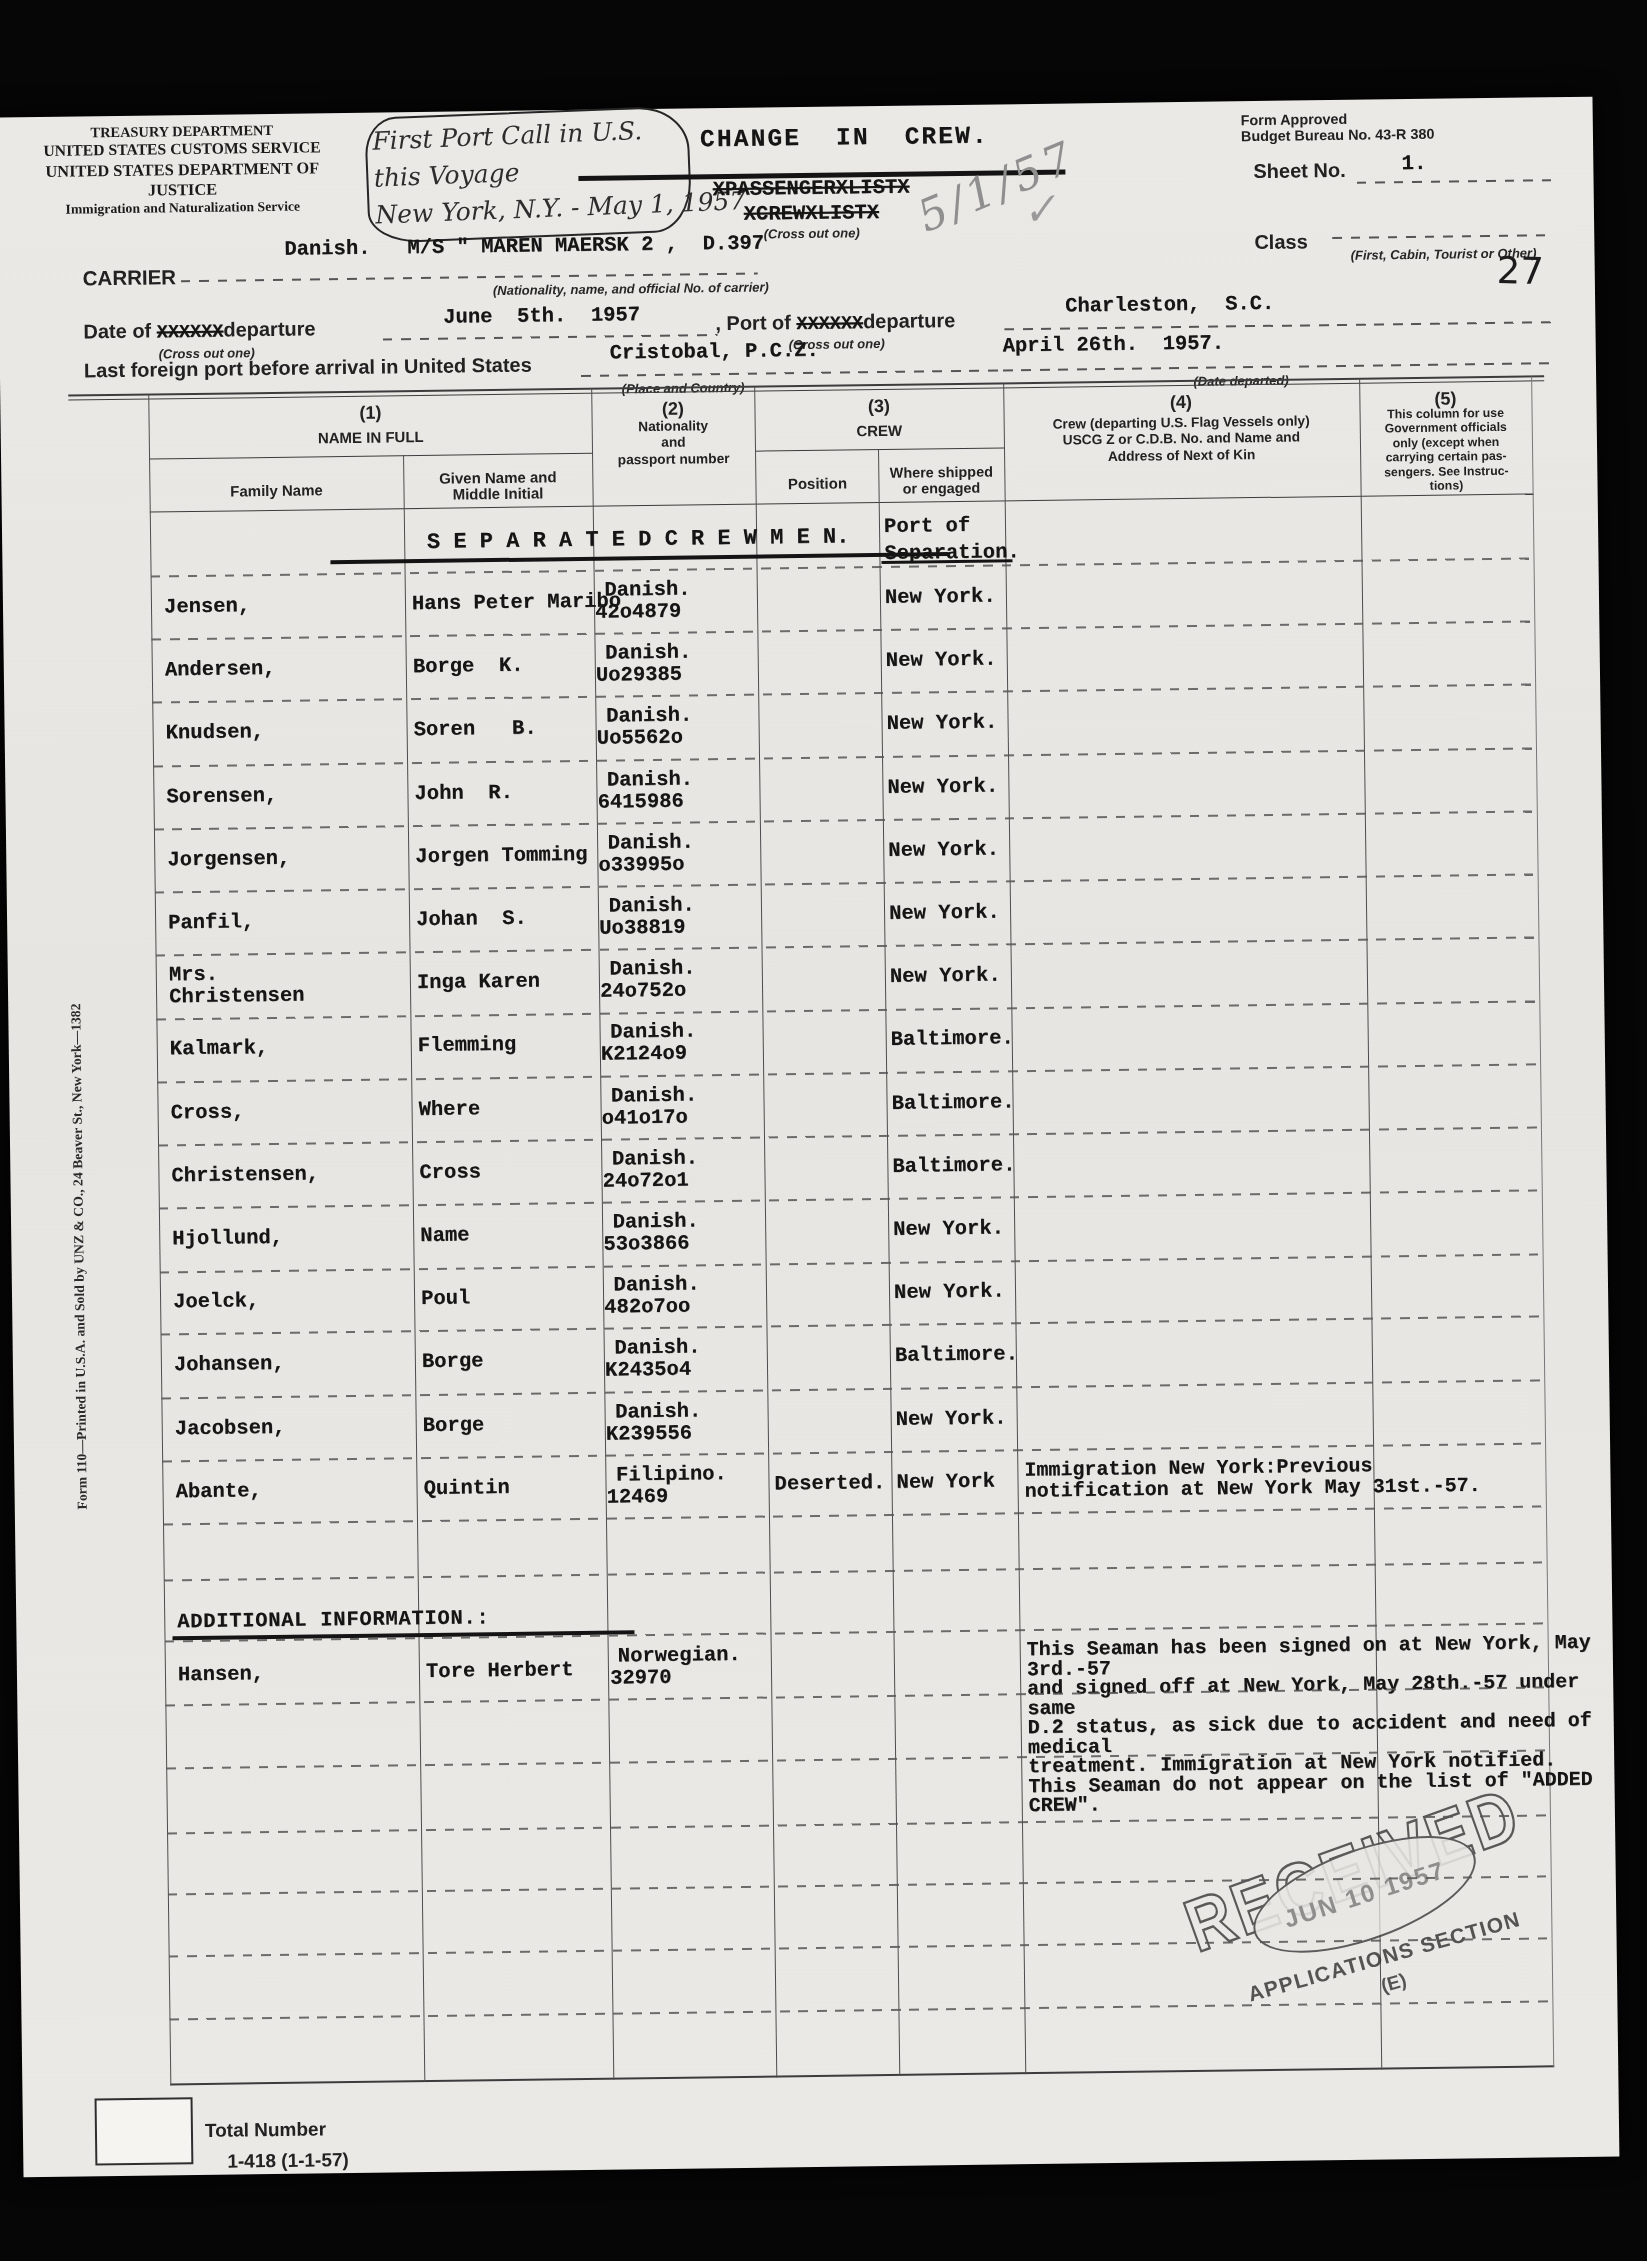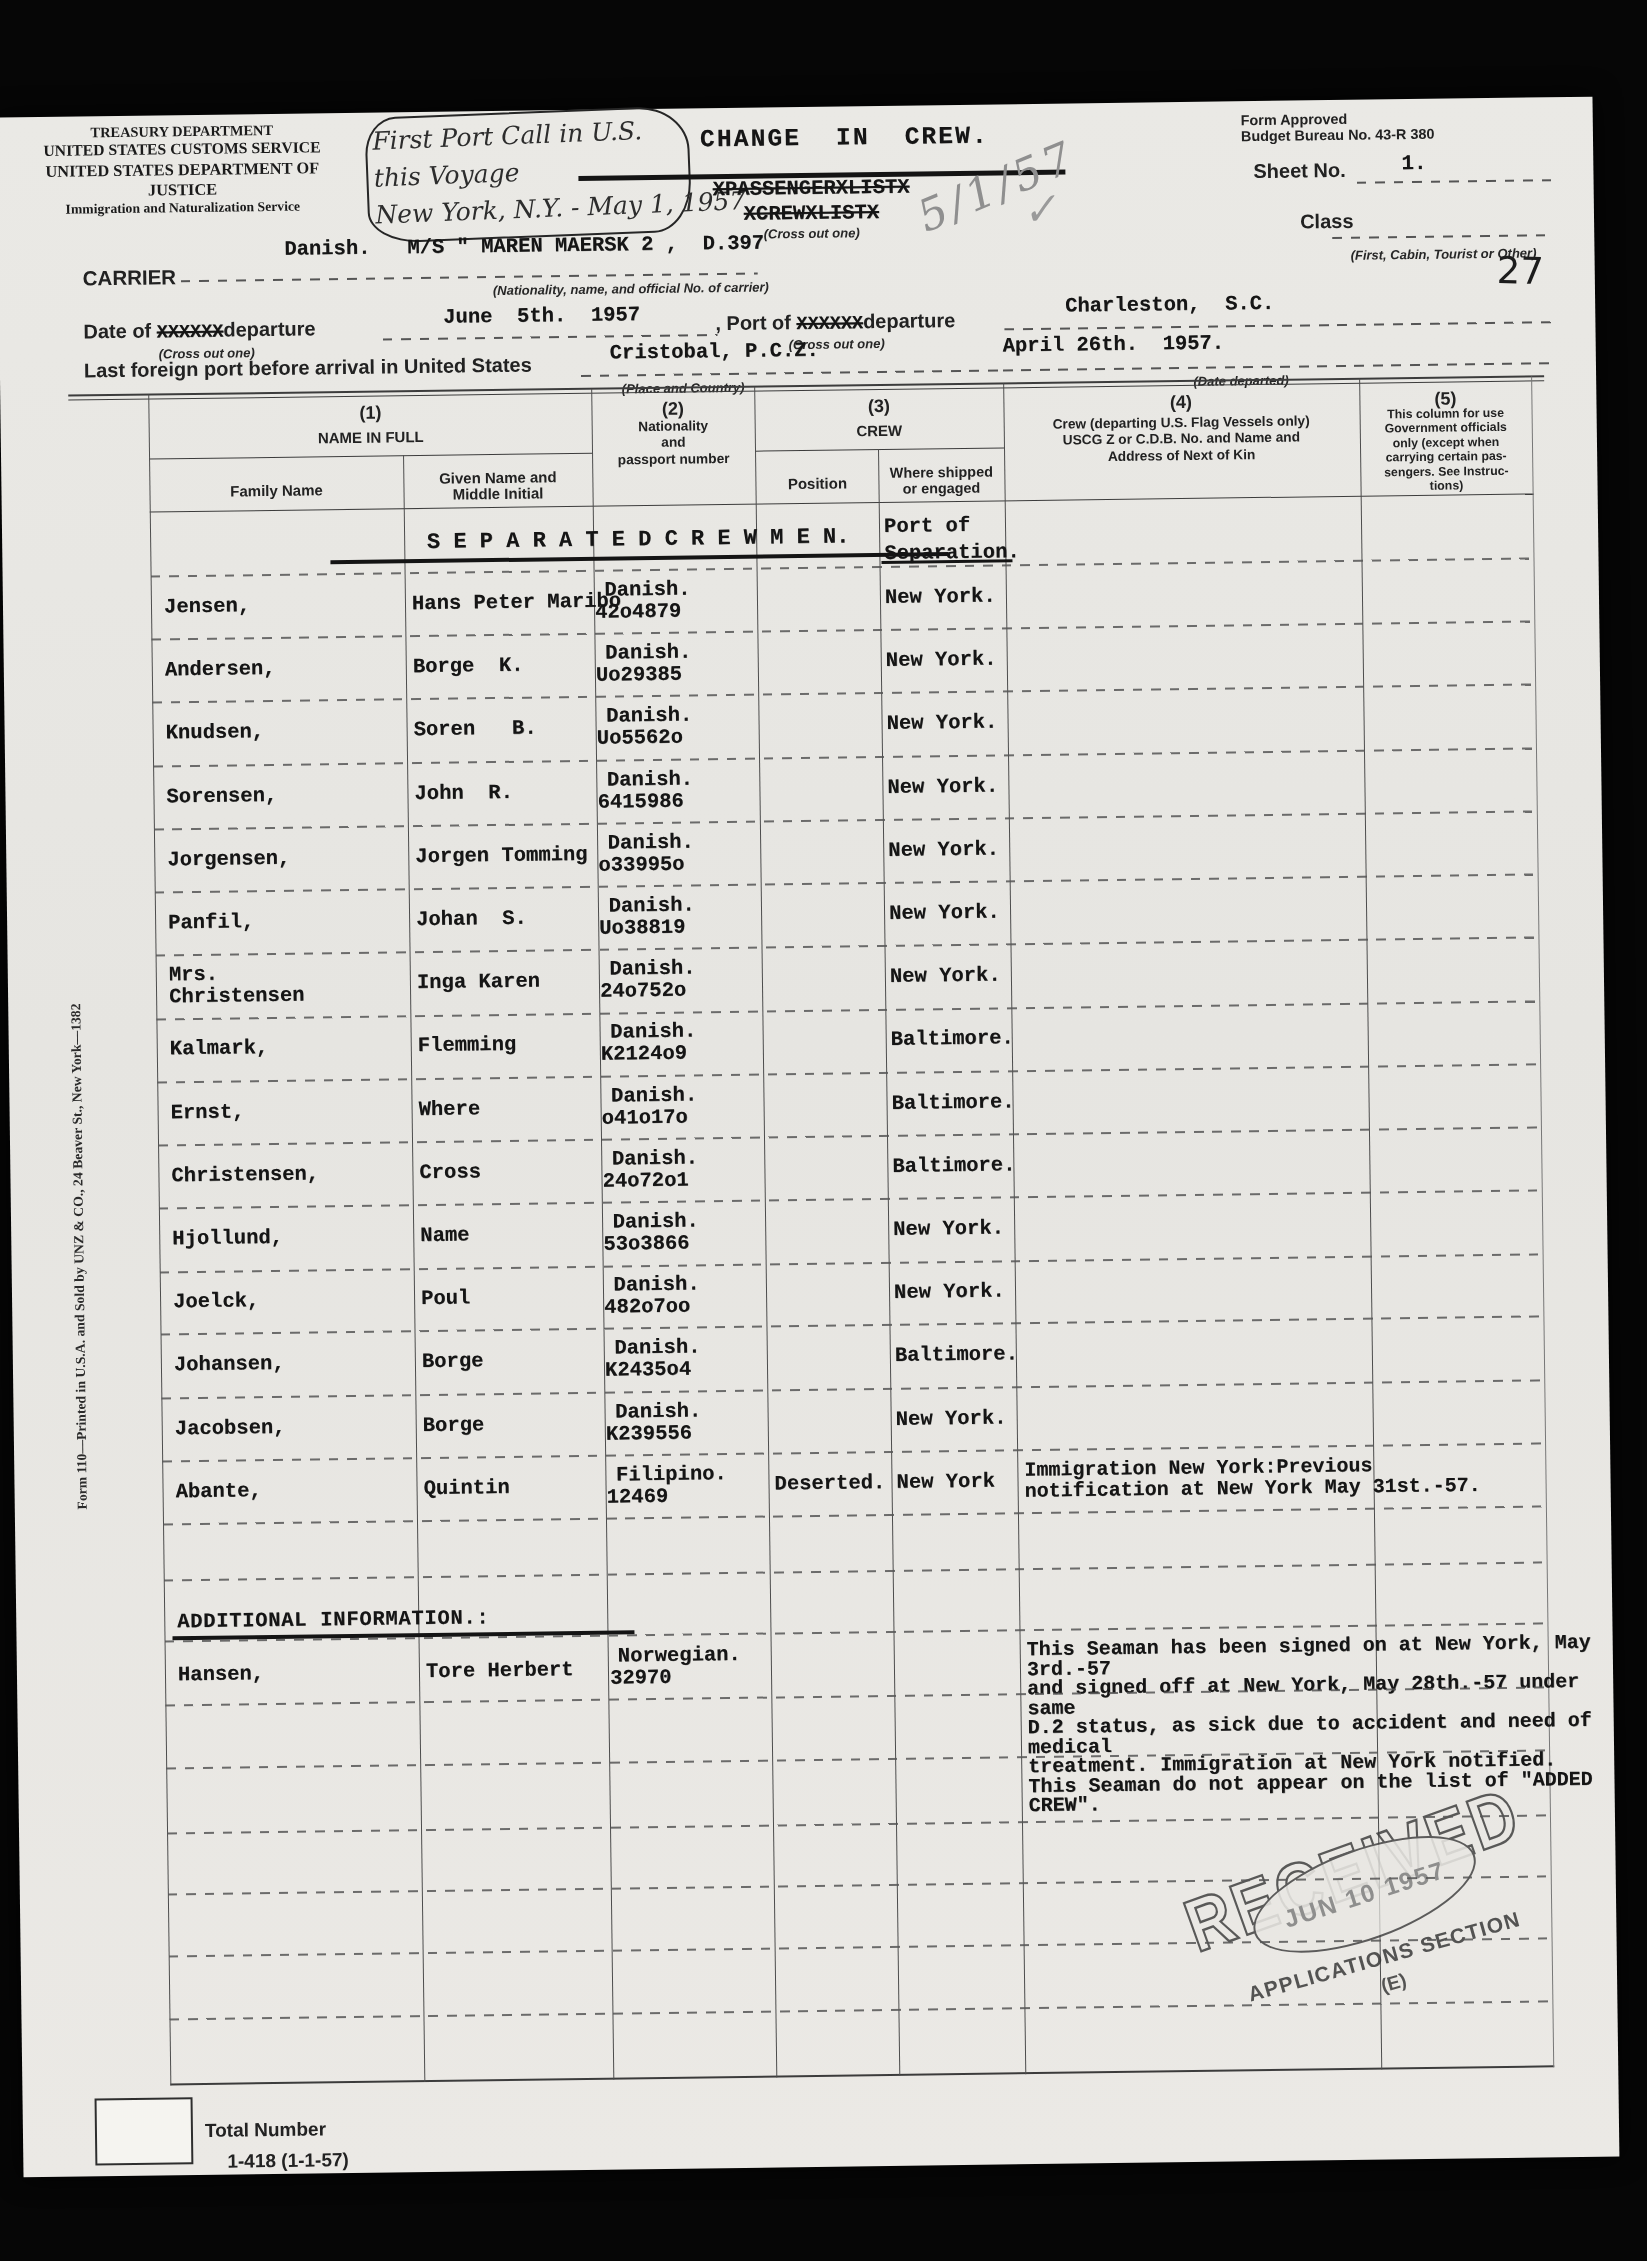--- a/index.html
+++ b/index.html
@@ -83,21 +83,21 @@
     <div class="form" style="font-size:14.4px;">Budget Bureau No. 43-R 380</div>
   </div>
 
   <div class="abs form" style="left:1256px;top:59px;font-size:20px;">Sheet No.</div>
   <div class="dash" style="left:1359px;top:82px;width:198px;"></div>
   <div class="abs type" style="left:1404px;top:53px;font-size:21px;">1.</div>
 
   <div class="pencil" style="left:916px;top:56px;font-size:44px;letter-spacing:4.1px;transform:rotate(-22deg);">5/1/57</div>
   <div class="pencil" style="left:1024px;top:81px;font-size:42px;color:#9a9a9a;transform:rotate(-8deg);">✓</div>
 
-  <div class="abs form" style="left:1256px;top:110px;font-size:20px;margin-left:46px;">Class</div>
+  <div class="abs form" style="left:1256px;top:130px;font-size:20px;">Class</div>
   <div class="dash" style="left:1334px;top:137px;width:219px;"></div>
   <div class="abs ctr cap" style="left:1329px;top:148px;width:232px;">(First, Cabin, Tourist or Other)</div>
 
   <div class="abs" style="left:1498px;top:152px;font-family:'DejaVu Sans',sans-serif;font-size:37px;color:#1c1c1c;transform:rotate(2deg);">27</div>
 
   <div class="abs form" style="left:84px;top:150px;font-size:20.5px;">CARRIER</div>
   <div class="abs type pre" style="left:286px;top:124px;font-size:20.5px;">Danish.   M/S " MAREN MAERSK 2 ,  D.397</div>
   <div class="dash" style="left:182px;top:165px;width:577px;"></div>
   <div class="abs ctr cap" style="left:478px;top:172px;width:308px;">(Nationality, name, and official No. of carrier)</div>
 
@@ -284,21 +284,21 @@
   </div>
     <div class="trow" style="top: 902px;">
     <span class="cell c-fam">Kalmark,</span>
     <span class="cell c-giv">Flemming</span>
     <span class="cell c-nat"><span class="nat1">Danish.</span><span class="nat2">K2124o9</span></span>
 
     <span class="cell c-port">Baltimore.</span>
 
   </div>
     <div class="trow" style="top: 966px;">
-    <span class="cell c-fam">Ernst,</span>
+    <span class="cell c-fam">Cross,</span>
     <span class="cell c-giv">Where</span>
     <span class="cell c-nat"><span class="nat1">Danish.</span><span class="nat2">o41o17o</span></span>
 
     <span class="cell c-port">Baltimore.</span>
 
   </div>
     <div class="trow" style="top: 1029px;">
     <span class="cell c-fam">Christensen,</span>
     <span class="cell c-giv">Cross</span>
     <span class="cell c-nat"><span class="nat1">Danish.</span><span class="nat2">24o72o1</span></span>

